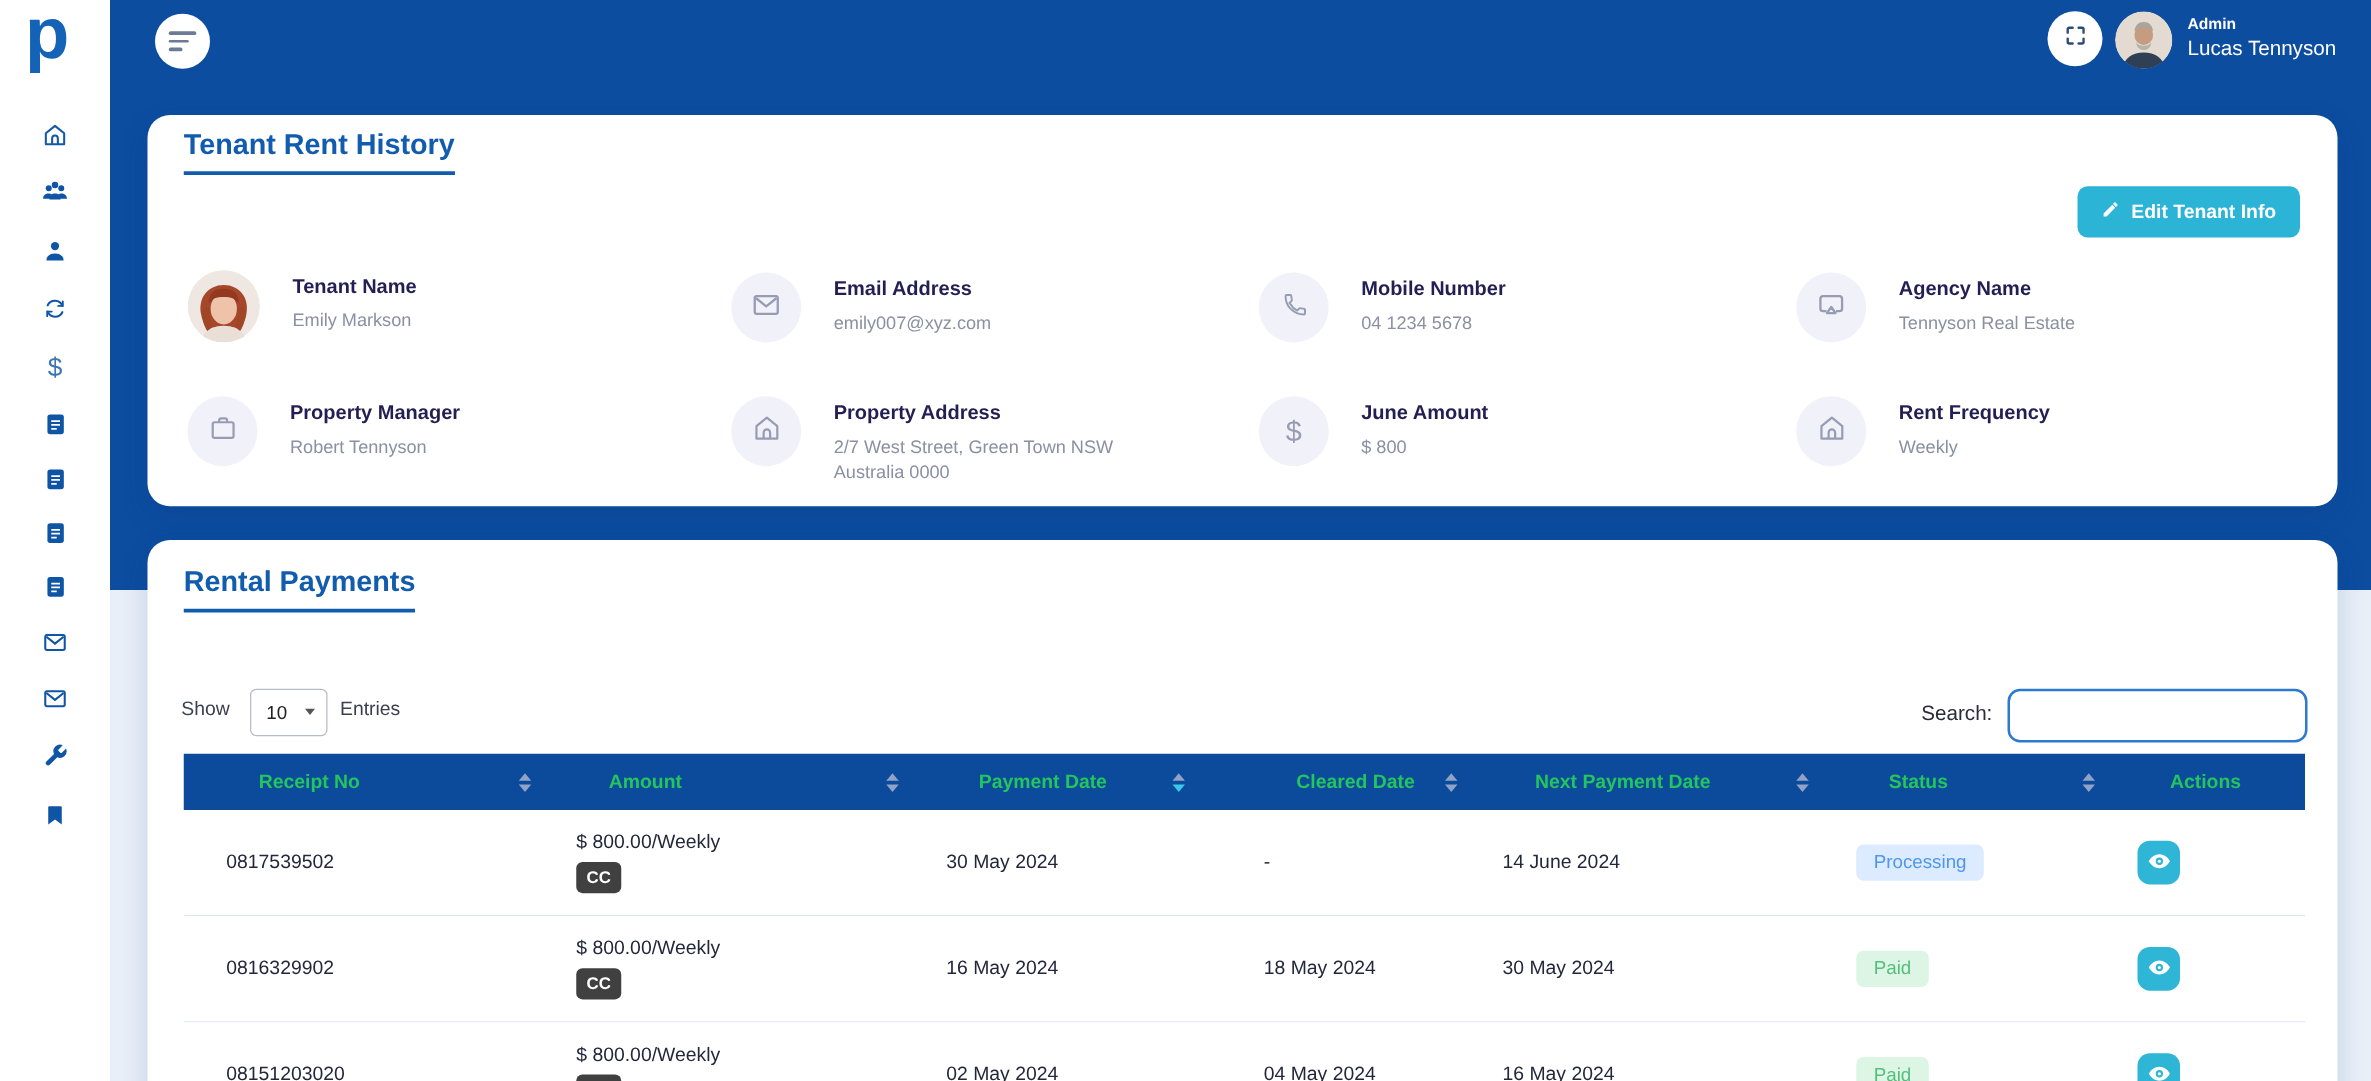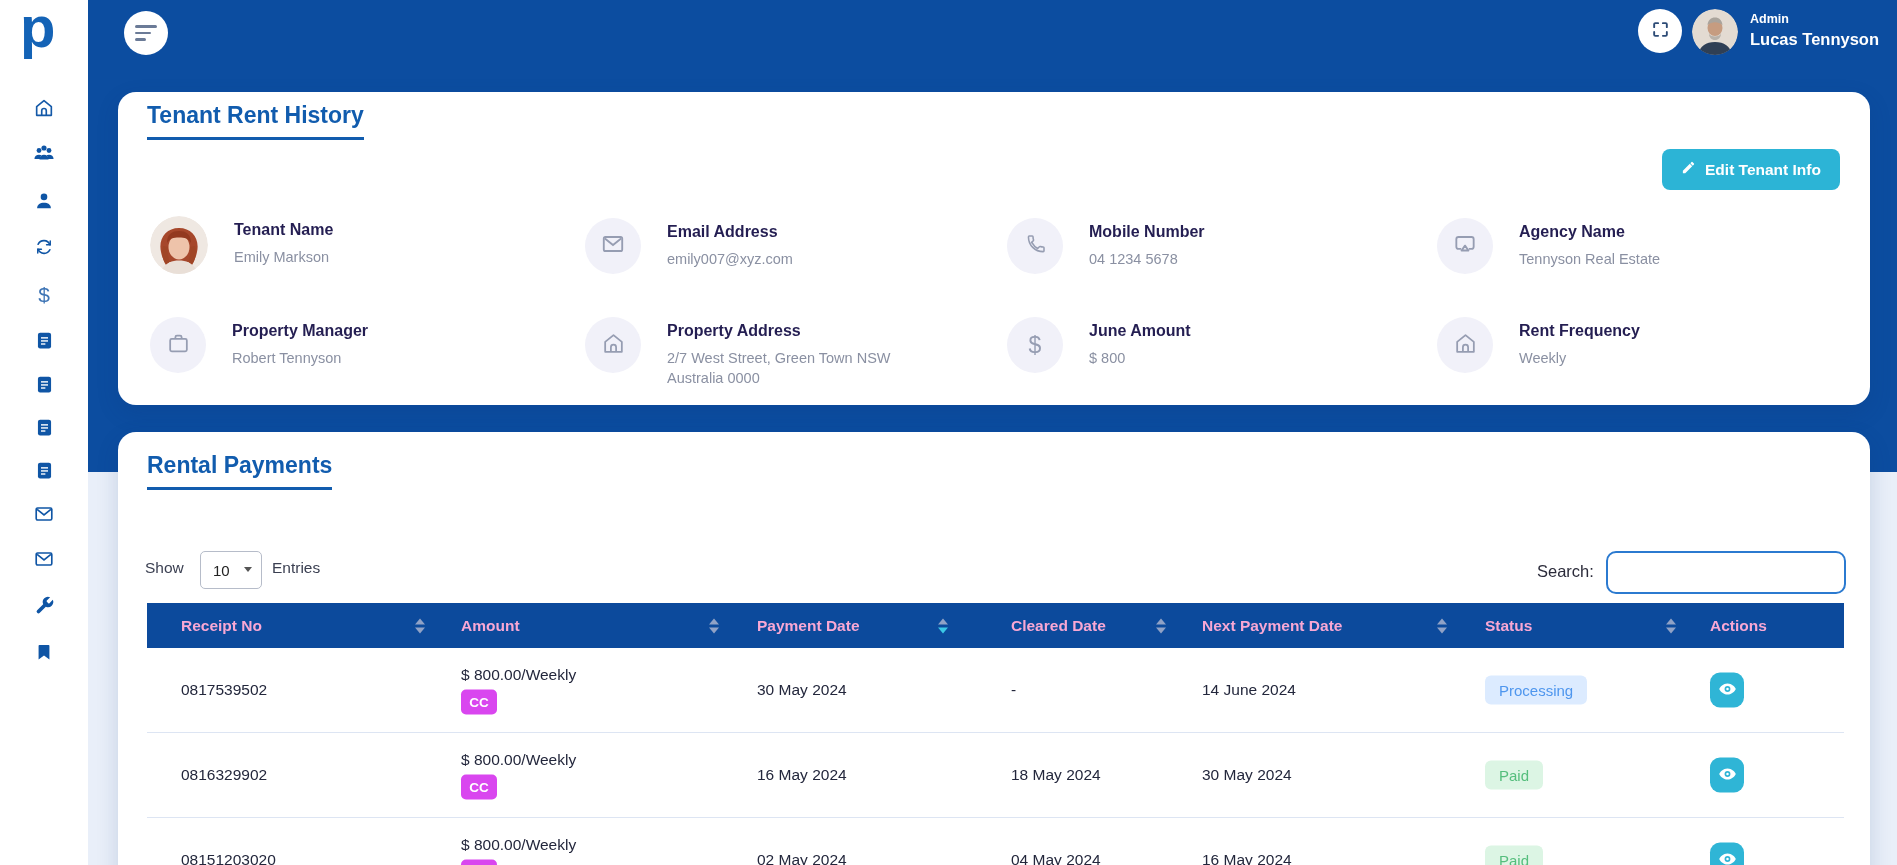--- a/index.html
+++ b/index.html
@@ -17,21 +17,21 @@
 
   
   .round-btn { position:absolute; width:44px; height:44px; border-radius:50%; background:#fff;
                display:flex; flex-direction:column; justify-content:center; align-items:center; cursor:pointer; z-index:6; }
   .hamburger { left:124px; top:11px; align-items:flex-start; padding-left:11px; gap:4px; }
   .hamburger span { display:block; height:2.6px; border-radius:2px; background:#6b7b97; }
   .hb1{width:22px;} .hb2{width:16px;} .hb3{width:11px;}
   .fsbtn { left:1638px; top:9px; }
   .avatar { position:absolute; left:1692px; top:9px; width:46px; height:46px; border-radius:50%; overflow:hidden; cursor:pointer; z-index:6; }
   .admin-role { position:absolute; left:1750px; top:12px; color:#fff; font-size:12.5px; font-weight:600; z-index:6; }
-  .admin-name { position:absolute; left:1750px; top:30px; color:#fff; font-size:16.5px; font-weight:bold; z-index:6; }
+  .admin-name { position:absolute; left:1750px; top:30px; color:#fff; font-size:16.5px; font-weight:normal; z-index:6; }
 
   
   .card { position:absolute; left:118px; width:1752px; background:#fff; border-radius:18px;
           box-shadow:0 8px 22px rgba(10,50,110,.16); }
   .card1 { top:92px; height:313px;padding-left:29px; }
   .card2 { top:432px; height:560px; }
   .card-title { position:absolute; left:29px; display:inline-block; font-size:23px; font-weight:bold;
                 color:#115CAE; padding-bottom:8px; border-bottom:3px solid #115CAE; }
 
   
@@ -57,28 +57,28 @@
               font-family:"Liberation Sans",sans-serif; }
   .select-wrap::after { content:""; position:absolute; right:10px; top:16px; width:0; height:0; pointer-events:none;
               border-left:4.5px solid transparent; border-right:4.5px solid transparent; border-top:5.5px solid #555; }
   .search-label { position:absolute; left:1419px; top:130px; font-size:16.5px; color:#2b2b3a; }
   .search-input { position:absolute; left:1488px; top:119px; width:240px; height:43px; border:2px solid #2b7ad0;
               border-radius:10px; background:#fff; font-size:16px; padding:0 12px; outline:none; }
 
   
   .ptable { position:absolute; left:29px; top:171px; width:1697px; }
   .thead { position:relative; height:45px; background:#0C4A9C; }
-  .th { position:absolute; top:50%; transform:translateY(-50%); color:#f9a8d4; font-size:15.5px; font-weight:bold; cursor:pointer; }
+  .th { position:absolute; top:50%; transform:translateY(-50%); color:#22c55e; font-size:15.5px; font-weight:bold; cursor:pointer;margin-left:26px; }
   .sort { position:absolute; top:50%; transform:translateY(-50%); display:flex; flex-direction:column; gap:3px; }
   .tri-up { width:0; height:0; border-left:5px solid transparent; border-right:5px solid transparent; border-bottom:6px solid #90a2c6; }
   .tri-dn { width:0; height:0; border-left:5px solid transparent; border-right:5px solid transparent; border-top:6px solid #90a2c6; }
   .tri-dn.active { border-top-color:#3BC8E6; }
   .trow { position:relative; height:85px; border-bottom:1px solid #dde5f3; background:#fff; }
   .td { position:absolute; top:50%; transform:translateY(-50%); font-size:15.5px; color:#23273c; }
-  .td-amount .cc { margin-top:6px; width:36px; height:25px; border-radius:5px; background:#d946ef; color:#fff;
+  .td-amount .cc { margin-top:6px; width:36px; height:25px; border-radius:5px; background:#404040; color:#fff;
                    font-size:13.5px; font-weight:bold; display:flex; align-items:center; justify-content:center; }
   .badge { display:inline-block; padding:6px 14px; border-radius:6px; font-size:15px; }
   .badge.processing { background:#DCEBFF; color:#4E96EE; }
   .badge.paid { background:#DCF5E4; color:#55BE7D; }
   .eye-btn { width:34px; height:35px; border-radius:10px; background:#2FB5D6; border:none; cursor:pointer;
              display:flex; align-items:center; justify-content:center; }
 
   
   .c0{left:34px;} .c1{left:314px;} .c2{left:610px;} .c3{left:864px;} .c4{left:1055px;} .c5{left:1338px;} .c6{left:1563px;}
   .s0{left:268px;} .s1{left:562px;} .s2{left:791px;} .s3{left:1009px;} .s4{left:1290px;} .s5{left:1519px;}

